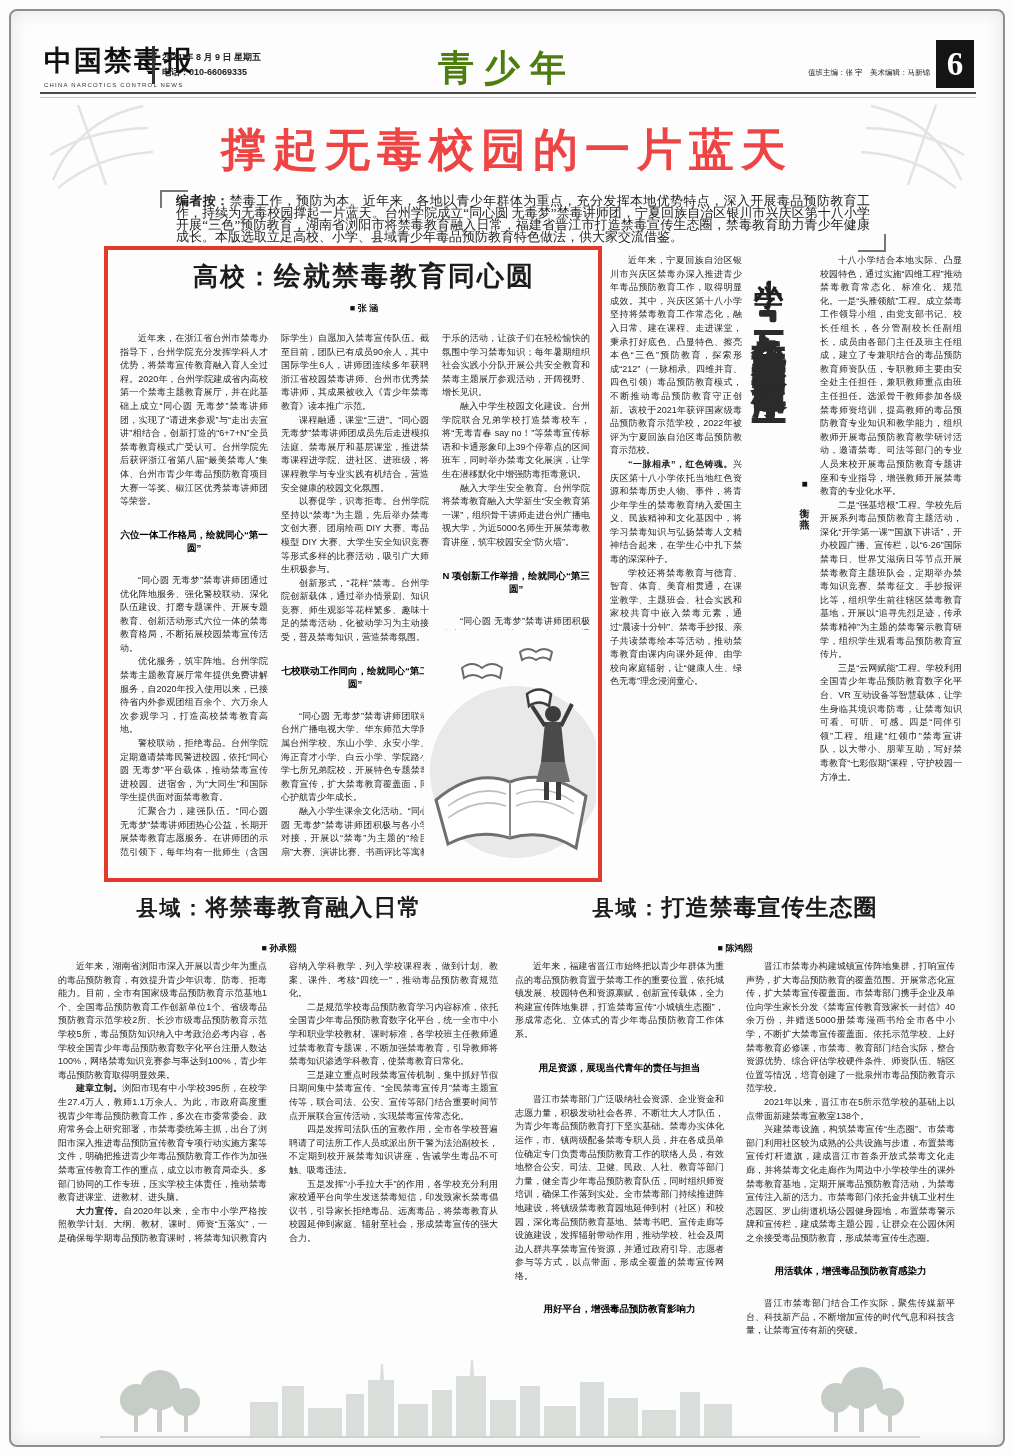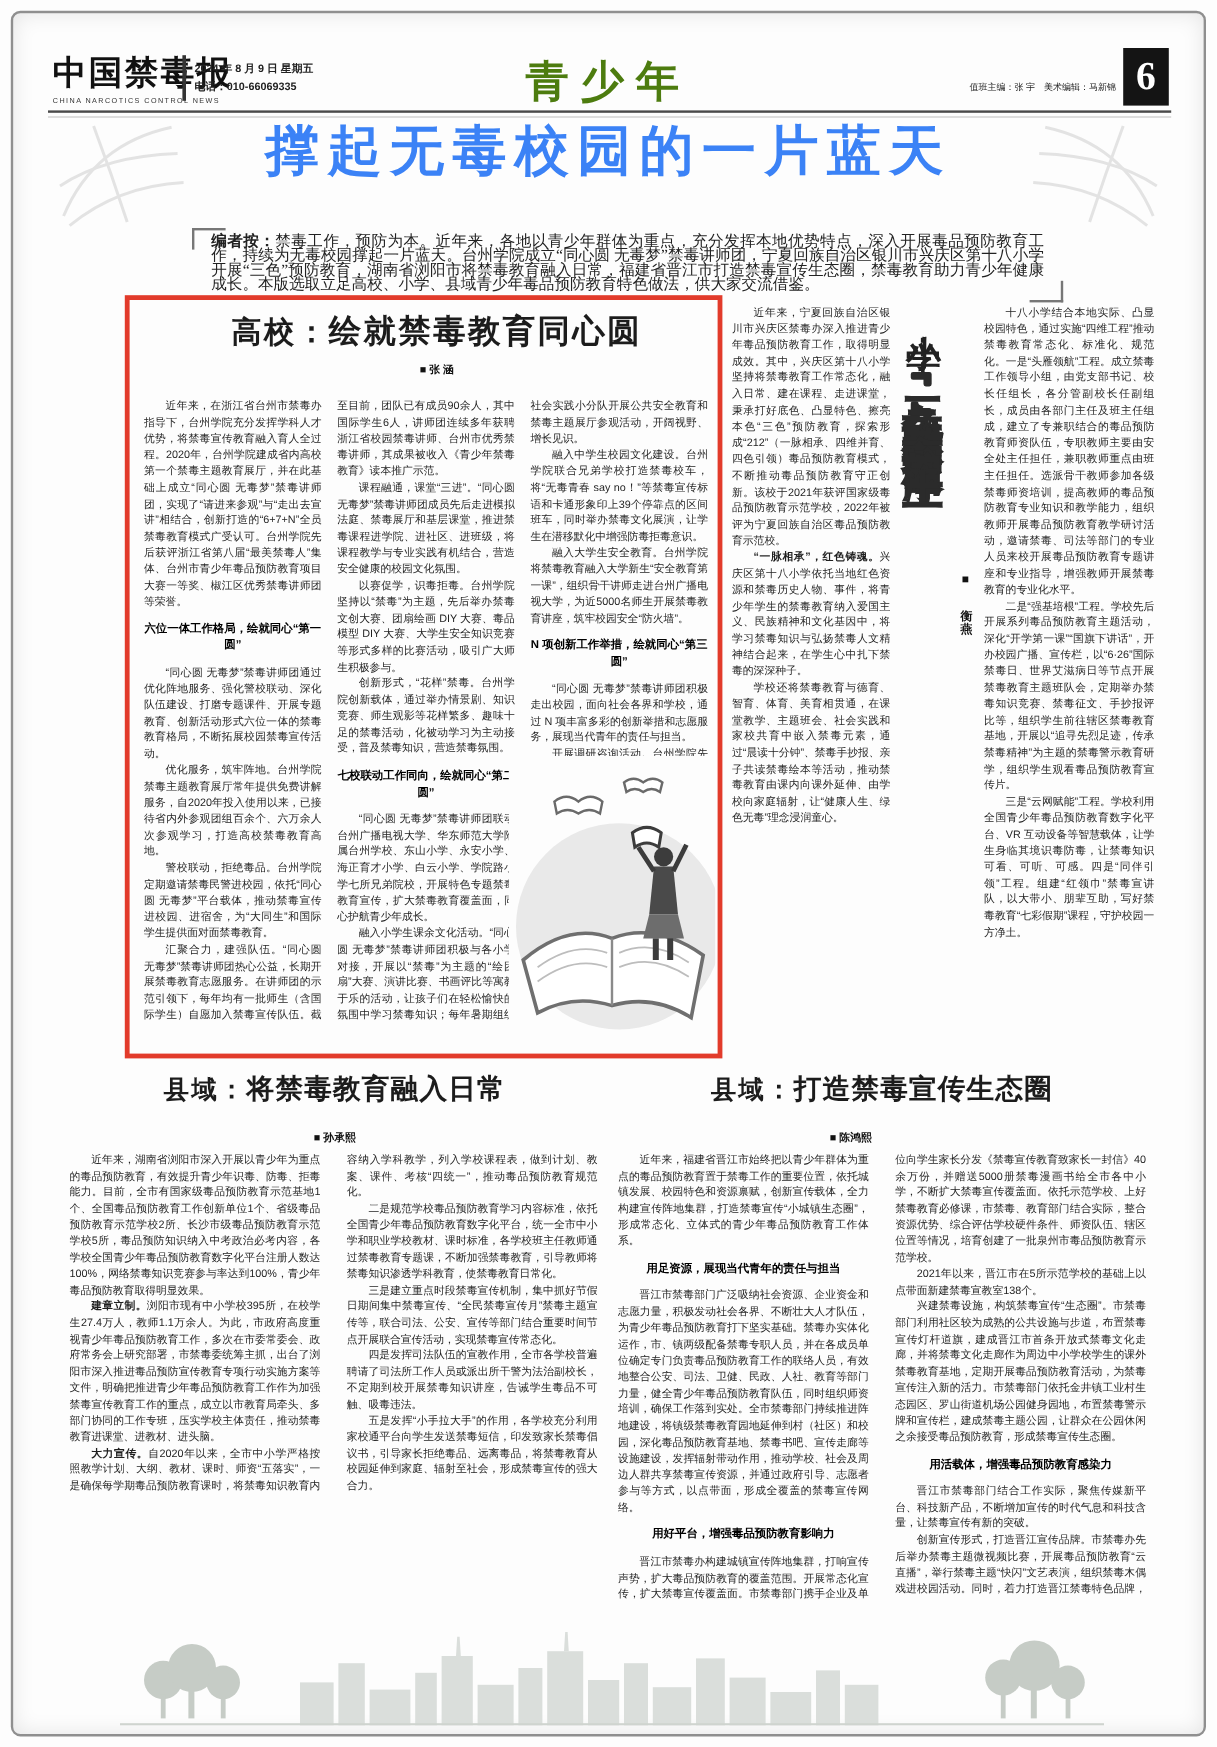--- a/index.html
+++ b/index.html
@@ -15,38 +15,38 @@
   .head-date{position:absolute;left:162px;top:50px;font-size:9px;font-weight:bold;color:#222;line-height:15px;}
   .section-name{position:absolute;left:0;top:44px;width:1014px;text-align:center;
                 font-size:36px;font-weight:bold;letter-spacing:10px;color:#4d7c0f;}
   .staff-line{position:absolute;right:84px;top:68px;font-size:7.5px;color:#222;}
   .pageno-box{position:absolute;right:40px;top:40px;width:38px;height:48px;background:#141414;
               color:#fff;text-align:center;line-height:48px;font-size:33px;font-weight:bold;
               font-family:"Liberation Serif","DejaVu Serif",serif;}
   .head-rule{position:absolute;left:40px;top:92px;width:936px;height:2px;background:#4a4a4a;}
   .head-rule2{position:absolute;left:40px;top:97px;width:936px;height:1px;background:#c9c9c9;}
   
-  .headline{position:absolute;left:120px;top:96px;width:774px;text-align:center;
-            font-size:45px;font-weight:900;letter-spacing:7px;color:#3b82f6;}
+  .headline{position:absolute;left:120px;top:120px;width:774px;text-align:center;
+            font-size:45px;font-weight:900;letter-spacing:7px;color:#ef4444;}
   .palm{position:absolute;opacity:.55;}
   .editor-note{position:absolute;left:160px;top:190px;width:694px;height:52px;padding:5px 16px;
                font-size:13px;line-height:12px;text-align:justify;color:#222;
                font-family:"Liberation Serif","DejaVu Serif",serif;}
   .editor-note .corner-tl{position:absolute;left:0;top:0;width:26px;height:16px;
                border-left:2px solid #777;border-top:2px solid #777;}
   .editor-note .corner-br{position:absolute;right:0;bottom:0;width:26px;height:16px;
                border-right:2px solid #777;border-bottom:2px solid #777;}
   .editor-note b{font-weight:bold;}
   
   .art-title{text-align:center;white-space:nowrap;}
   .kicker{font-family:"Liberation Serif","DejaVu Serif",serif;font-weight:600;}
   .byline{text-align:center;font-size:9px;color:#111;margin-top:8px;font-weight:bold;}
   .body-cols{text-align:justify;font-size:9px;line-height:13.6px;color:#1f1f1f;overflow:hidden;}
   .body-cols p{margin:0;text-indent:2em;}
-  .body-cols h4{font-size:9.5px;font-weight:bold;text-align:center;margin:9px 0;text-indent:0;
+  .body-cols h4{font-size:9.5px;font-weight:bold;text-align:center;margin:19px 0;text-indent:0;
                 break-inside:avoid;color:#000;}
   .body-cols b{font-weight:bold;}
   
   .red-box{position:absolute;left:104px;top:246px;width:490px;height:628px;border:4px solid #e23b2b;background:transparent;}
   .college-title{position:absolute;left:104px;top:258px;width:520px;}
   .college-title .kicker{font-size:25px;letter-spacing:2px;}
   .college-title .main{font-size:27px;font-weight:900;letter-spacing:2px;}
   .college-body{position:absolute;left:120px;top:332px;width:470px;height:534px;
                 column-count:3;column-gap:13px;}
   .illustration{position:absolute;left:424px;top:630px;width:172px;height:240px;background:#fdfdfd;}
@@ -59,21 +59,21 @@
   .elem-title .hollow{font-size:33px;font-weight:900;color:#fbfbfb;
               -webkit-text-stroke:1.6px #2b2b2b;text-stroke:1.6px #2b2b2b;}
   .elem-byline{position:absolute;left:797px;top:478px;writing-mode:vertical-rl;
                font-size:10px;font-weight:bold;letter-spacing:4px;color:#111;}
   
   .county-title-l{position:absolute;left:58px;top:892px;width:442px;}
   .county-title-r{position:absolute;left:515px;top:892px;width:440px;}
   .county-title-l .kicker,.county-title-r .kicker{font-size:21px;letter-spacing:2px;}
   .county-title-l .main,.county-title-r .main{font-size:23px;font-weight:900;letter-spacing:1px;}
   .county-byline-l{position:absolute;left:58px;top:934px;width:442px;}
-  .county-byline-r{position:absolute;left:489px;top:934px;width:440px;}
+  .county-byline-r{position:absolute;left:515px;top:934px;width:440px;}
   .county-body-l{position:absolute;left:58px;top:960px;width:440px;height:388px;column-count:2;column-gap:22px;}
   .county-body-r{position:absolute;left:515px;top:960px;width:440px;height:388px;column-count:2;column-gap:22px;}
   
   .skyline{position:absolute;left:40px;top:1352px;width:936px;height:86px;}
 </style>
 </head>
 <body>
 
 <div class="page">
   <div class="frame"></div>

